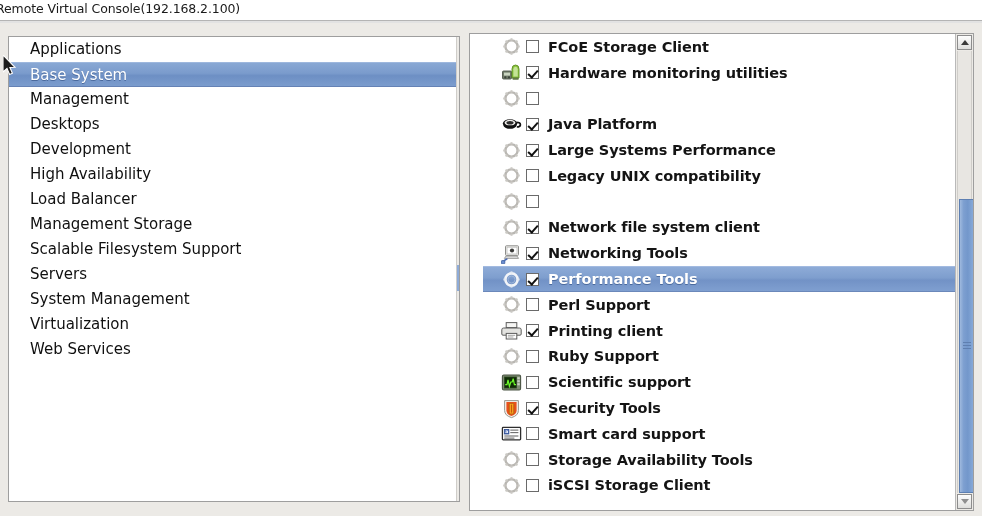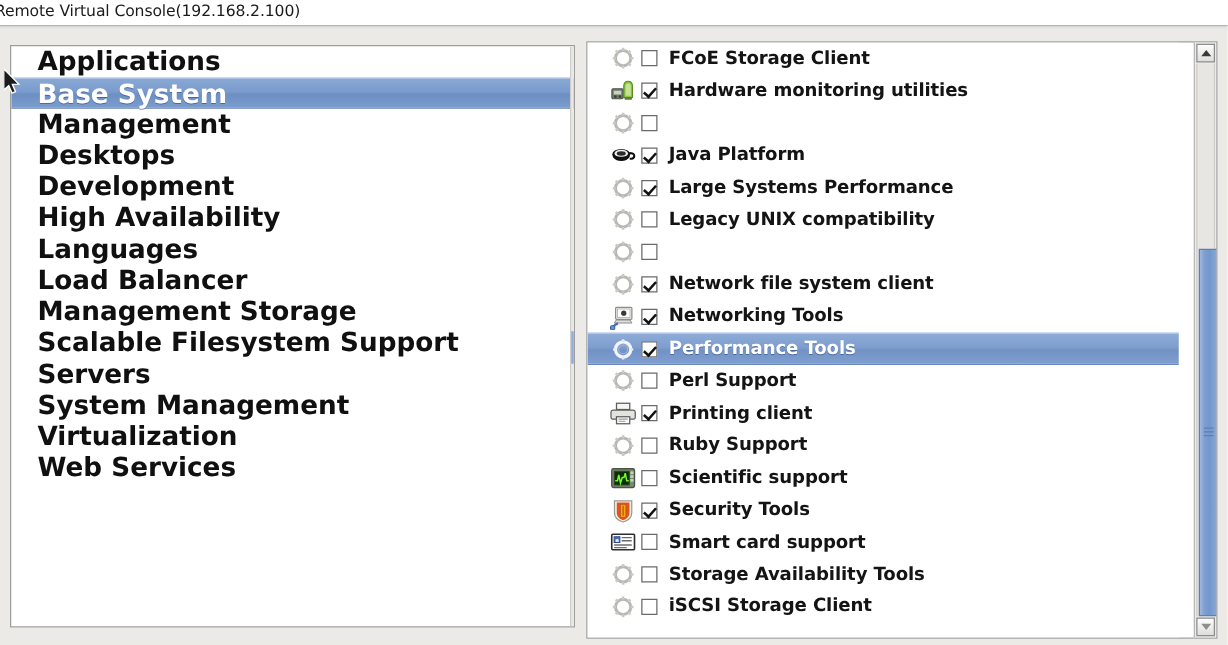--- a/index.html
+++ b/index.html
@@ -83,38 +83,38 @@
   
   .left-list {
     position: absolute;
     left: 0; top: 0;
     width: 100%;
   }
   .cat-row {
     height: 25px;
     line-height: 25px;
     padding-left: 21px;
-    font-size: 21px;
-    font-weight: bold;
+    font-size: 15px;
+    font-weight: normal;
     color: #101010;
     white-space: nowrap;
     box-sizing: border-box;
   }
   .cat-row.selected {
     color: #ffffff;
     background: linear-gradient(to bottom, #89a8d4 0%, #7a9bcc 45%, #6d8fc4 55%, #7b9ccd 100%);
     border-top: 1px solid #9db7dd;
     border-bottom: 1px solid #6582b5;
     text-shadow: 0 1px 0 rgba(40,70,120,0.55);
   }
 
   
   .right-list {
     position: absolute;
-    left: 0; top: 0;
+    left: 13px; top: 0;
     width: 473px;
     height: 100%;
     background: #ffffff;
   }
   .pkg-row {
     position: relative;
     height: 25.8px;
     display: flex;
     align-items: center;
     padding-left: 18px;
@@ -281,21 +281,20 @@
   <div class="workarea">
 
     <div class="panel panel-left">
       <div class="left-list" id="left-list">
           <div class="cat-row"><span>Applications</span></div>
           <div class="cat-row selected"><span>Base System</span></div>
           <div class="cat-row"><span>Management</span></div>
           <div class="cat-row"><span>Desktops</span></div>
           <div class="cat-row"><span>Development</span></div>
           <div class="cat-row"><span>High Availability</span></div>
-          <div class="cat-row"><span>Languages</span></div>
           <div class="cat-row"><span>Load Balancer</span></div>
           <div class="cat-row"><span>Management Storage</span></div>
           <div class="cat-row"><span>Scalable Filesystem Support</span></div>
           <div class="cat-row"><span>Servers</span></div>
           <div class="cat-row"><span>System Management</span></div>
           <div class="cat-row"><span>Virtualization</span></div>
           <div class="cat-row"><span>Web Services</span></div>
         </div>
       <div class="left-sliver">
         <div class="left-sliver-thumb"></div>

